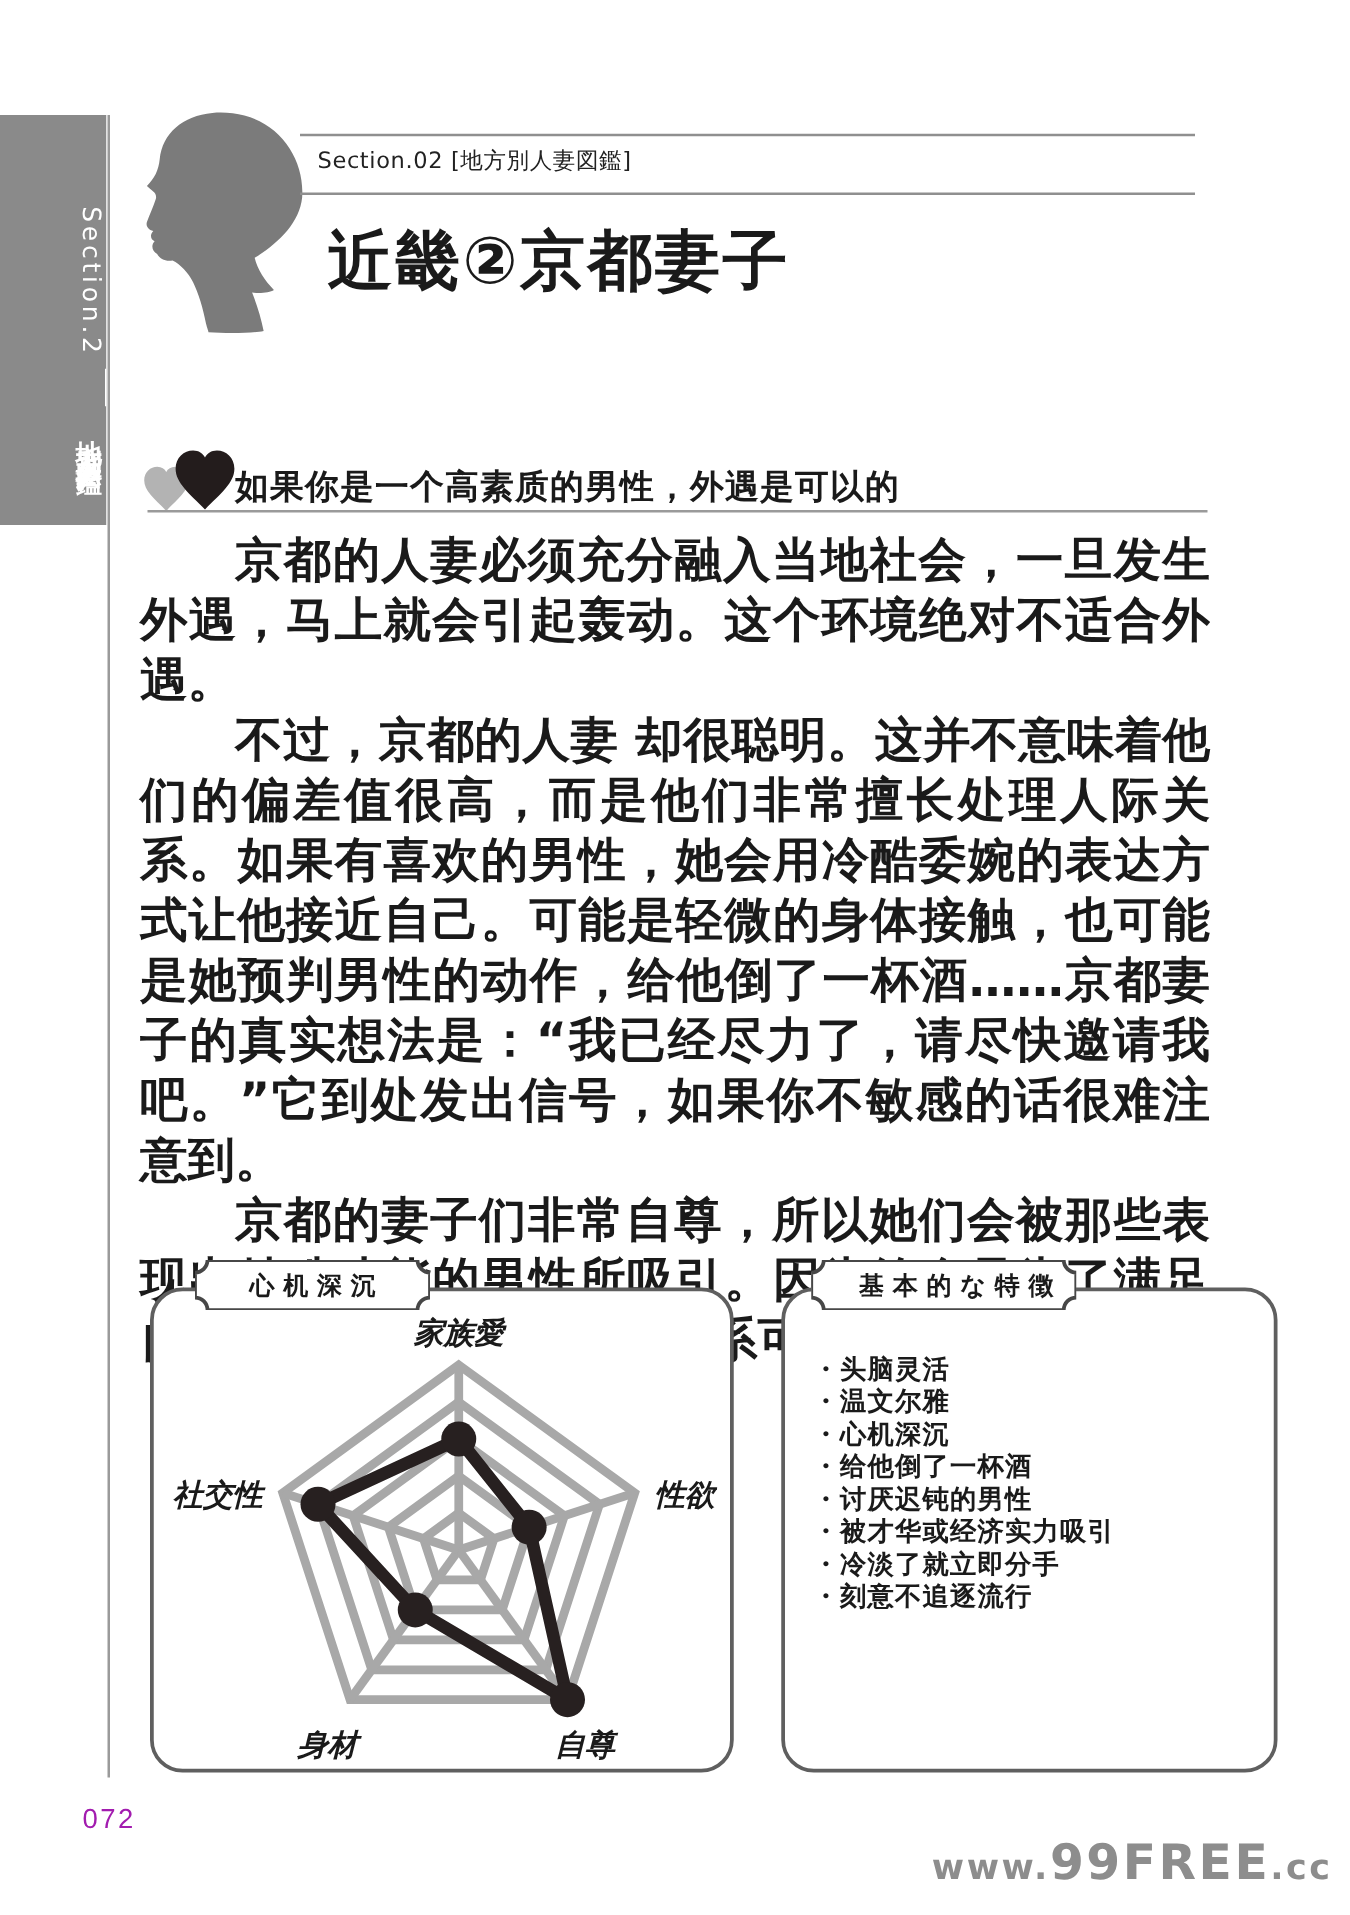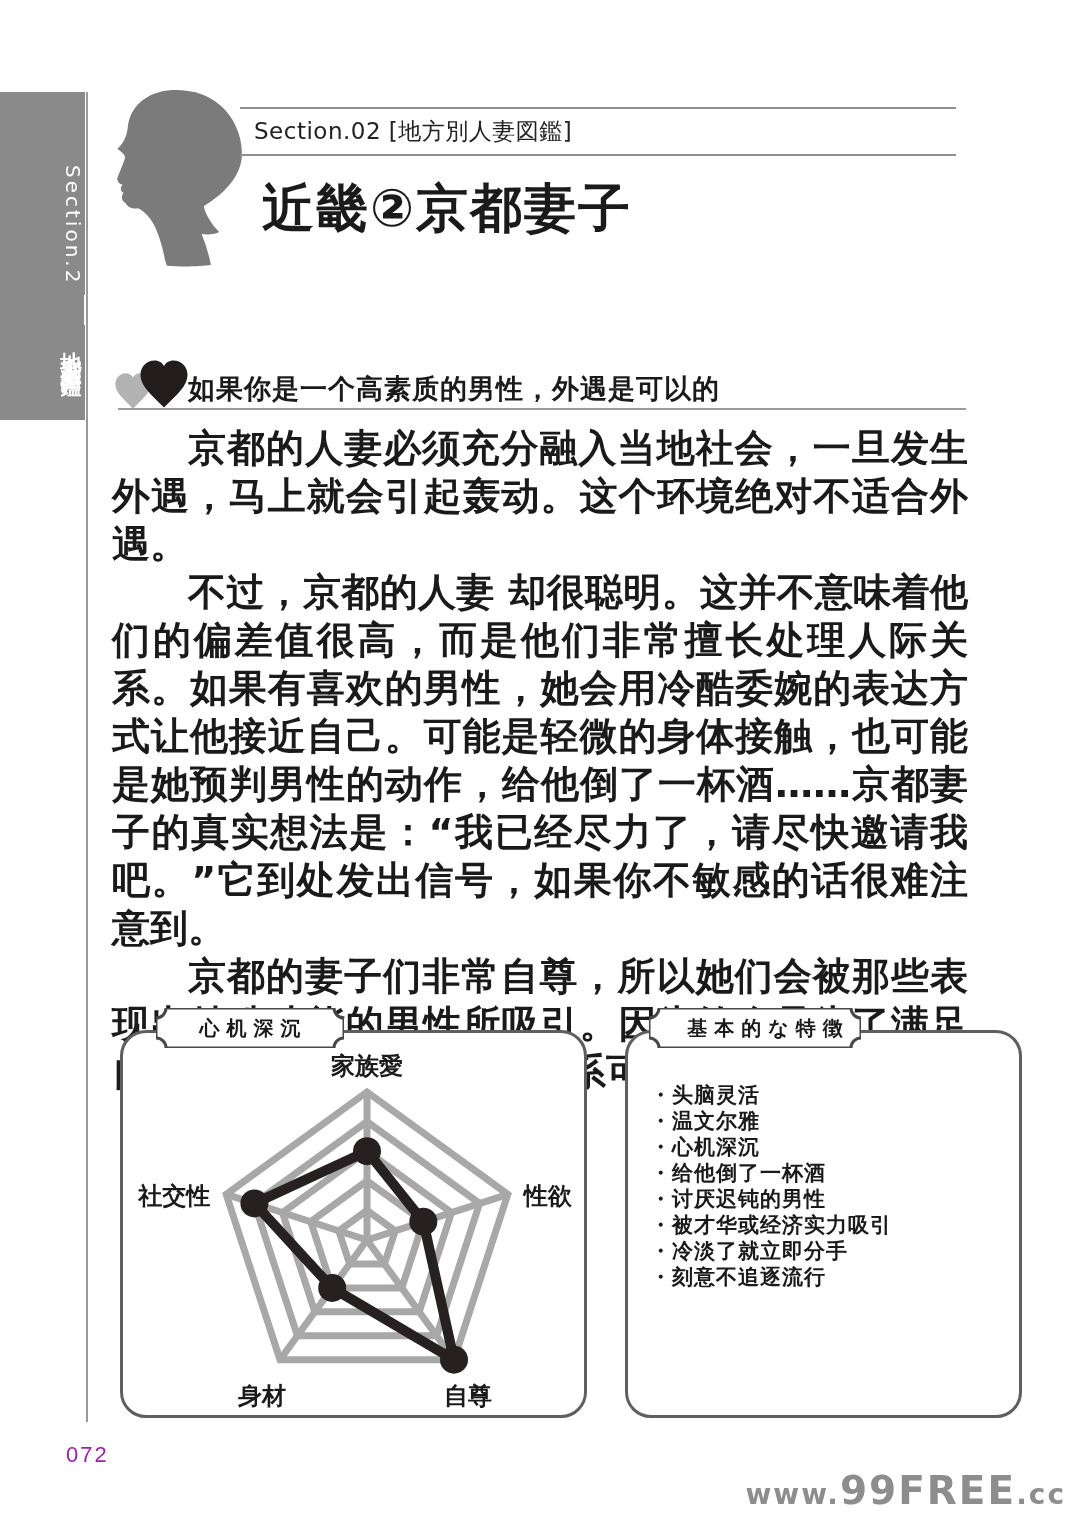--- a/index.html
+++ b/index.html
@@ -18,21 +18,21 @@
   }
   .sidebar-tab .sb-section{font-size:20px; letter-spacing:3px;}
   .sb-divider{display:inline-block; width:1px; height:30px; background:#ffffff; margin:10px 0;}
   .sidebar-tab .sb-series{font-size:21px; letter-spacing:4px; font-weight:600;}
   .sidebar-rule{position:absolute; left:86px; top:92px; width:2px; height:1330px; background:#9a9a9a;}
   
   .silhouette{position:absolute; left:100px; top:78px; width:150px; height:195px;}
   .header-rule{position:absolute; left:240px; width:716px; height:2px; background:#8f8f8f;}
   .header-rule.top{top:107px;}
   .header-rule.bottom{top:154px;}
-  .header-strip-label{position:absolute; left:254px; top:116px; font-size:23px; color:#222; letter-spacing:0.5px;}
+  .header-strip-label{position:absolute; left:254px; top:116px; font-size:18px; color:#222; letter-spacing:0.5px;}
   .page-title{position:absolute; left:262px; top:174px; font-size:52px; font-weight:700; letter-spacing:2px; margin:0;}
   .page-subtitle{position:absolute; left:132px; top:268px; font-size:27px; font-weight:700; letter-spacing:1px;}
   
   .heart{position:absolute;}
   .heart.gray{left:112px; top:371px; width:42px; height:40px;}
   .heart.black{left:136px; top:357px; width:56px; height:54px;}
   .section-heading{position:absolute; left:188px; top:371px; font-size:27px; font-weight:700; letter-spacing:1px;}
   .heading-rule{position:absolute; left:118px; top:408px; width:848px; height:2px; background:#9a9a9a;}
   
   .article{
@@ -50,21 +50,21 @@
   .data-box.right{left:625px; width:397px;}
   .plaque{position:absolute; top:1008px;}
   .plaque.left{left:156px; width:188px; height:40px;}
   .plaque.right{left:649px; width:232px; height:40px;}
   .plaque svg{position:absolute; left:0; top:0;}
   .plaque .plaque-text{
     position:absolute; left:0; top:0; width:100%; height:100%;
     display:flex; align-items:center; justify-content:center;
     font-size:20px; font-weight:700; letter-spacing:7px; text-indent:7px;
   }
-  #radar{position:absolute; left:120px; top:1030px; width:559px; height:388px;}
+  #radar{position:absolute; left:120px; top:1030px; width:559px; height:388px;font-style:italic;}
   .traits-list{
     position:absolute; left:650px; top:1082px; margin:0; padding:0; list-style:none;
     font-size:21px; font-weight:700; line-height:26px; letter-spacing:1px;
   }
   .traits-list li::before{content:"\30FB"; font-weight:700;}
   
   .page-number{
     position:absolute; left:66px; top:1442px; font-size:22px; letter-spacing:2px;
     color:#a21caf; font-family:Liberation Sans, sans-serif;
   }

